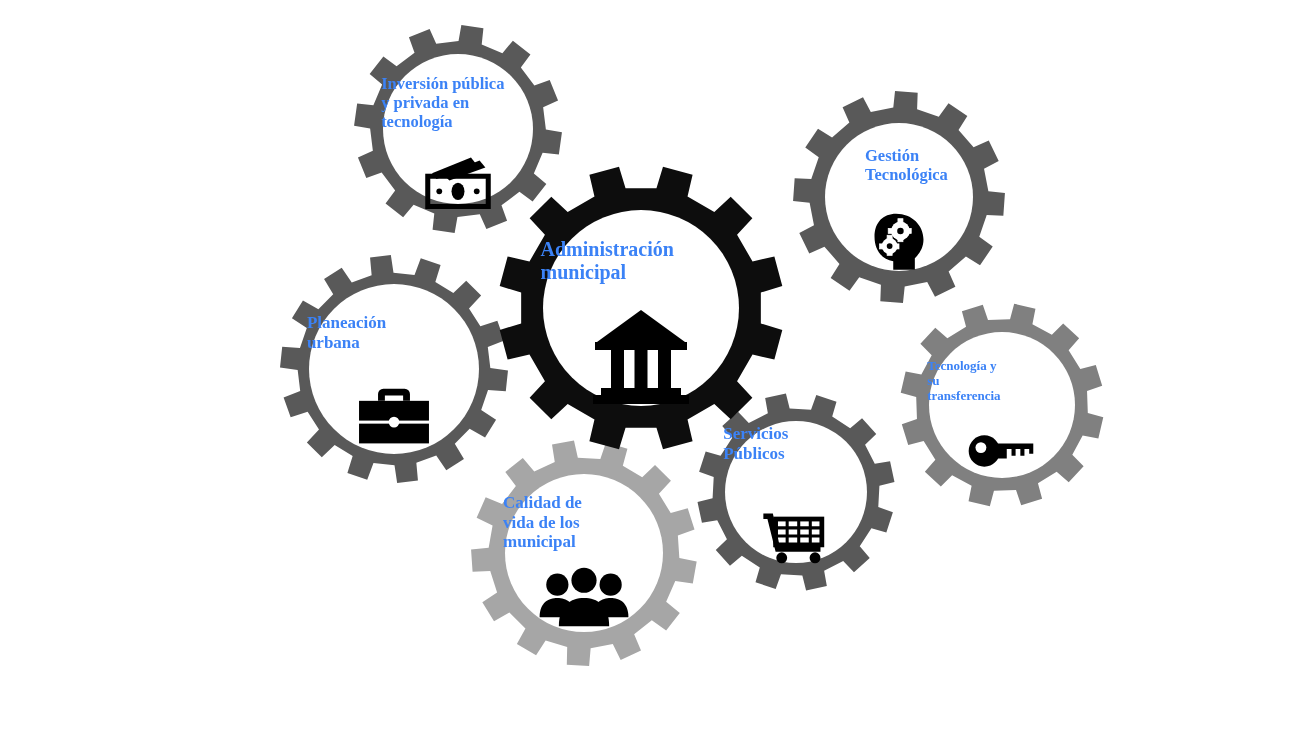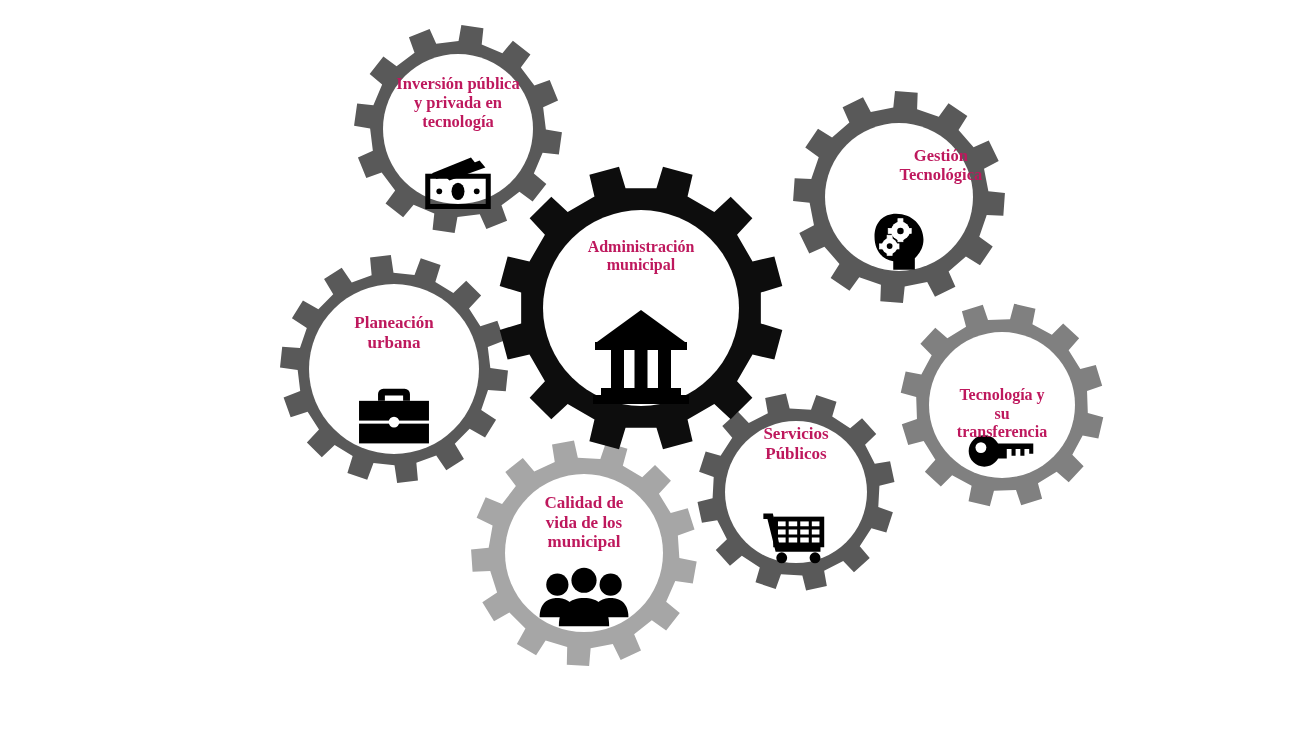--- a/index.html
+++ b/index.html
@@ -20,39 +20,37 @@
   }
   #gear-svg {
     position: absolute;
     left: 0;
     top: 0;
     width: 1298px;
     height: 729px;
   }
   .gear-label {
     position: absolute;
-    text-align: center;
     font-weight: bold;
-    color: #be185d;
+    color: #3b82f6;
     line-height: 1.16;
     pointer-events: none;
     white-space: pre-line;
   }
   .gear-label.central {
-    font-size: 16px;
+    font-size: 20px;
   }
   .gear-label.big {
     font-size: 16.5px;
   }
   .gear-label.med {
     font-size: 17px;
   }
   .gear-label.small {
-    font-size: 16px;
-    margin-top: 28px;
+    font-size: 13px;
   }
 </style>
 </head>
 <body>
 
 <div id="canvas">
   <svg id="gear-svg" viewBox="0 0 1298 729" xmlns="http://www.w3.org/2000/svg">
     <defs>
       <g id="icon-bank">
         <polygon points="0,-40 44,-8 -44,-8"></polygon>

